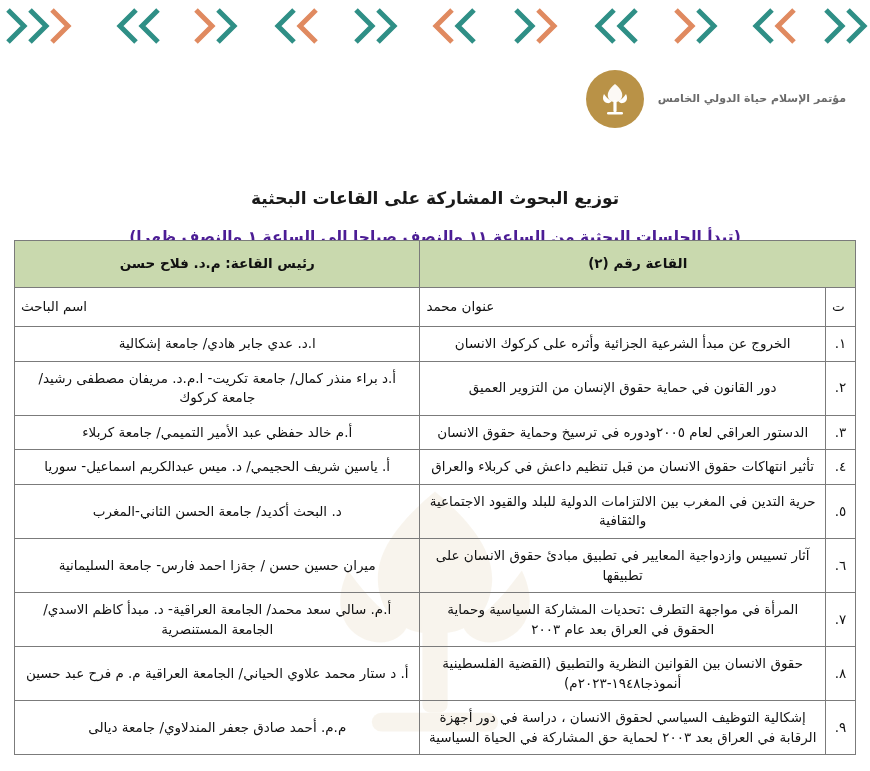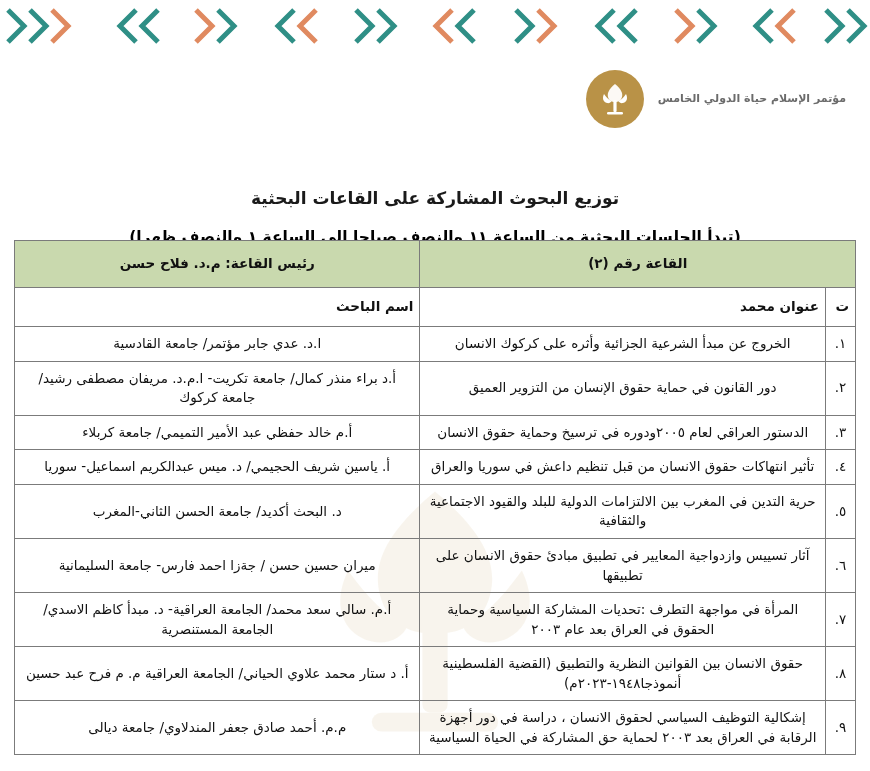--- a/index.html
+++ b/index.html
@@ -81,21 +81,21 @@
   }
   .doc-title {
     font-size: 17px;
     font-weight: bold;
     color: #1a1a1a;
     line-height: 1.5;
   }
   .doc-subtitle {
     font-size: 15.5px;
     font-weight: bold;
-    color: #000000;
+    color: #4c1d95;
     margin-top: 14px;
     line-height: 1.5;
   }
 
   
   .watermark {
     position: absolute;
     top: 460px;
     left: 50%;
     transform: translateX(-50%);
@@ -126,22 +126,22 @@
   }
   .hdr-hall, .hdr-chair {
     background: #c9d9ae;
     text-align: center;
     font-size: 16px;
     font-weight: bold;
     height: 32px;
     padding: 5px 6px;
   }
   .sub-hdr td {
-    text-align: right;
-    font-weight: bold;
+    text-align: left;
+    font-weight: normal;
     font-size: 13.5px;
     height: 24px;
   }
   .col-num { width: 30px; text-align: center; }
   .col-title { width: 404px; text-align: center; }
   .col-researcher { width: 404px; text-align: center; }
   td.num { text-align: center; font-size: 13.5px; }
   td.title { text-align: center; }
   td.researcher { text-align: center; }
 </style>
@@ -252,35 +252,35 @@
       <tr class="sub-hdr">
         <td>ت</td>
         <td>عنوان محمد</td>
         <td>اسم الباحث</td>
       </tr>
     </thead>
     <tbody>
       <tr>
         <td class="num">١.</td>
         <td class="title">الخروج عن مبدأ الشرعية الجزائية وأثره على كركوك الانسان</td>
-        <td class="researcher">ا.د. عدي جابر مؤتمر/ جامعة القادسية</td>
+        <td class="researcher">ا.د. عدي جابر هادي/ جامعة إشكالية</td>
       </tr>
       <tr>
         <td class="num">٢.</td>
         <td class="title">دور القانون في حماية حقوق الإنسان من التزوير العميق</td>
         <td class="researcher">أ.د براء منذر كمال/ جامعة تكريت- ا.م.د. مريفان مصطفى رشيد/ جامعة كركوك</td>
       </tr>
       <tr>
         <td class="num">٣.</td>
         <td class="title">الدستور العراقي لعام ٢٠٠٥ودوره في ترسيخ وحماية حقوق الانسان</td>
         <td class="researcher">أ.م خالد حفظي عبد الأمير التميمي/ جامعة كربلاء</td>
       </tr>
       <tr>
         <td class="num">٤.</td>
-        <td class="title">تأثير انتهاكات حقوق الانسان من قبل تنظيم داعش في سوريا والعراق</td>
+        <td class="title">تأثير انتهاكات حقوق الانسان من قبل تنظيم داعش في كربلاء والعراق</td>
         <td class="researcher">أ. ياسين شريف الحجيمي/ د. ميس عبدالكريم اسماعيل- سوريا</td>
       </tr>
       <tr>
         <td class="num">٥.</td>
         <td class="title">حرية التدين في المغرب بين الالتزامات الدولية للبلد والقيود الاجتماعية والثقافية</td>
         <td class="researcher">د. البحث أكديد/ جامعة الحسن الثاني-المغرب</td>
       </tr>
       <tr>
         <td class="num">٦.</td>
         <td class="title">آثار تسييس وازدواجية المعايير في  تطبيق مبادئ حقوق الانسان على تطبيقها</td>

